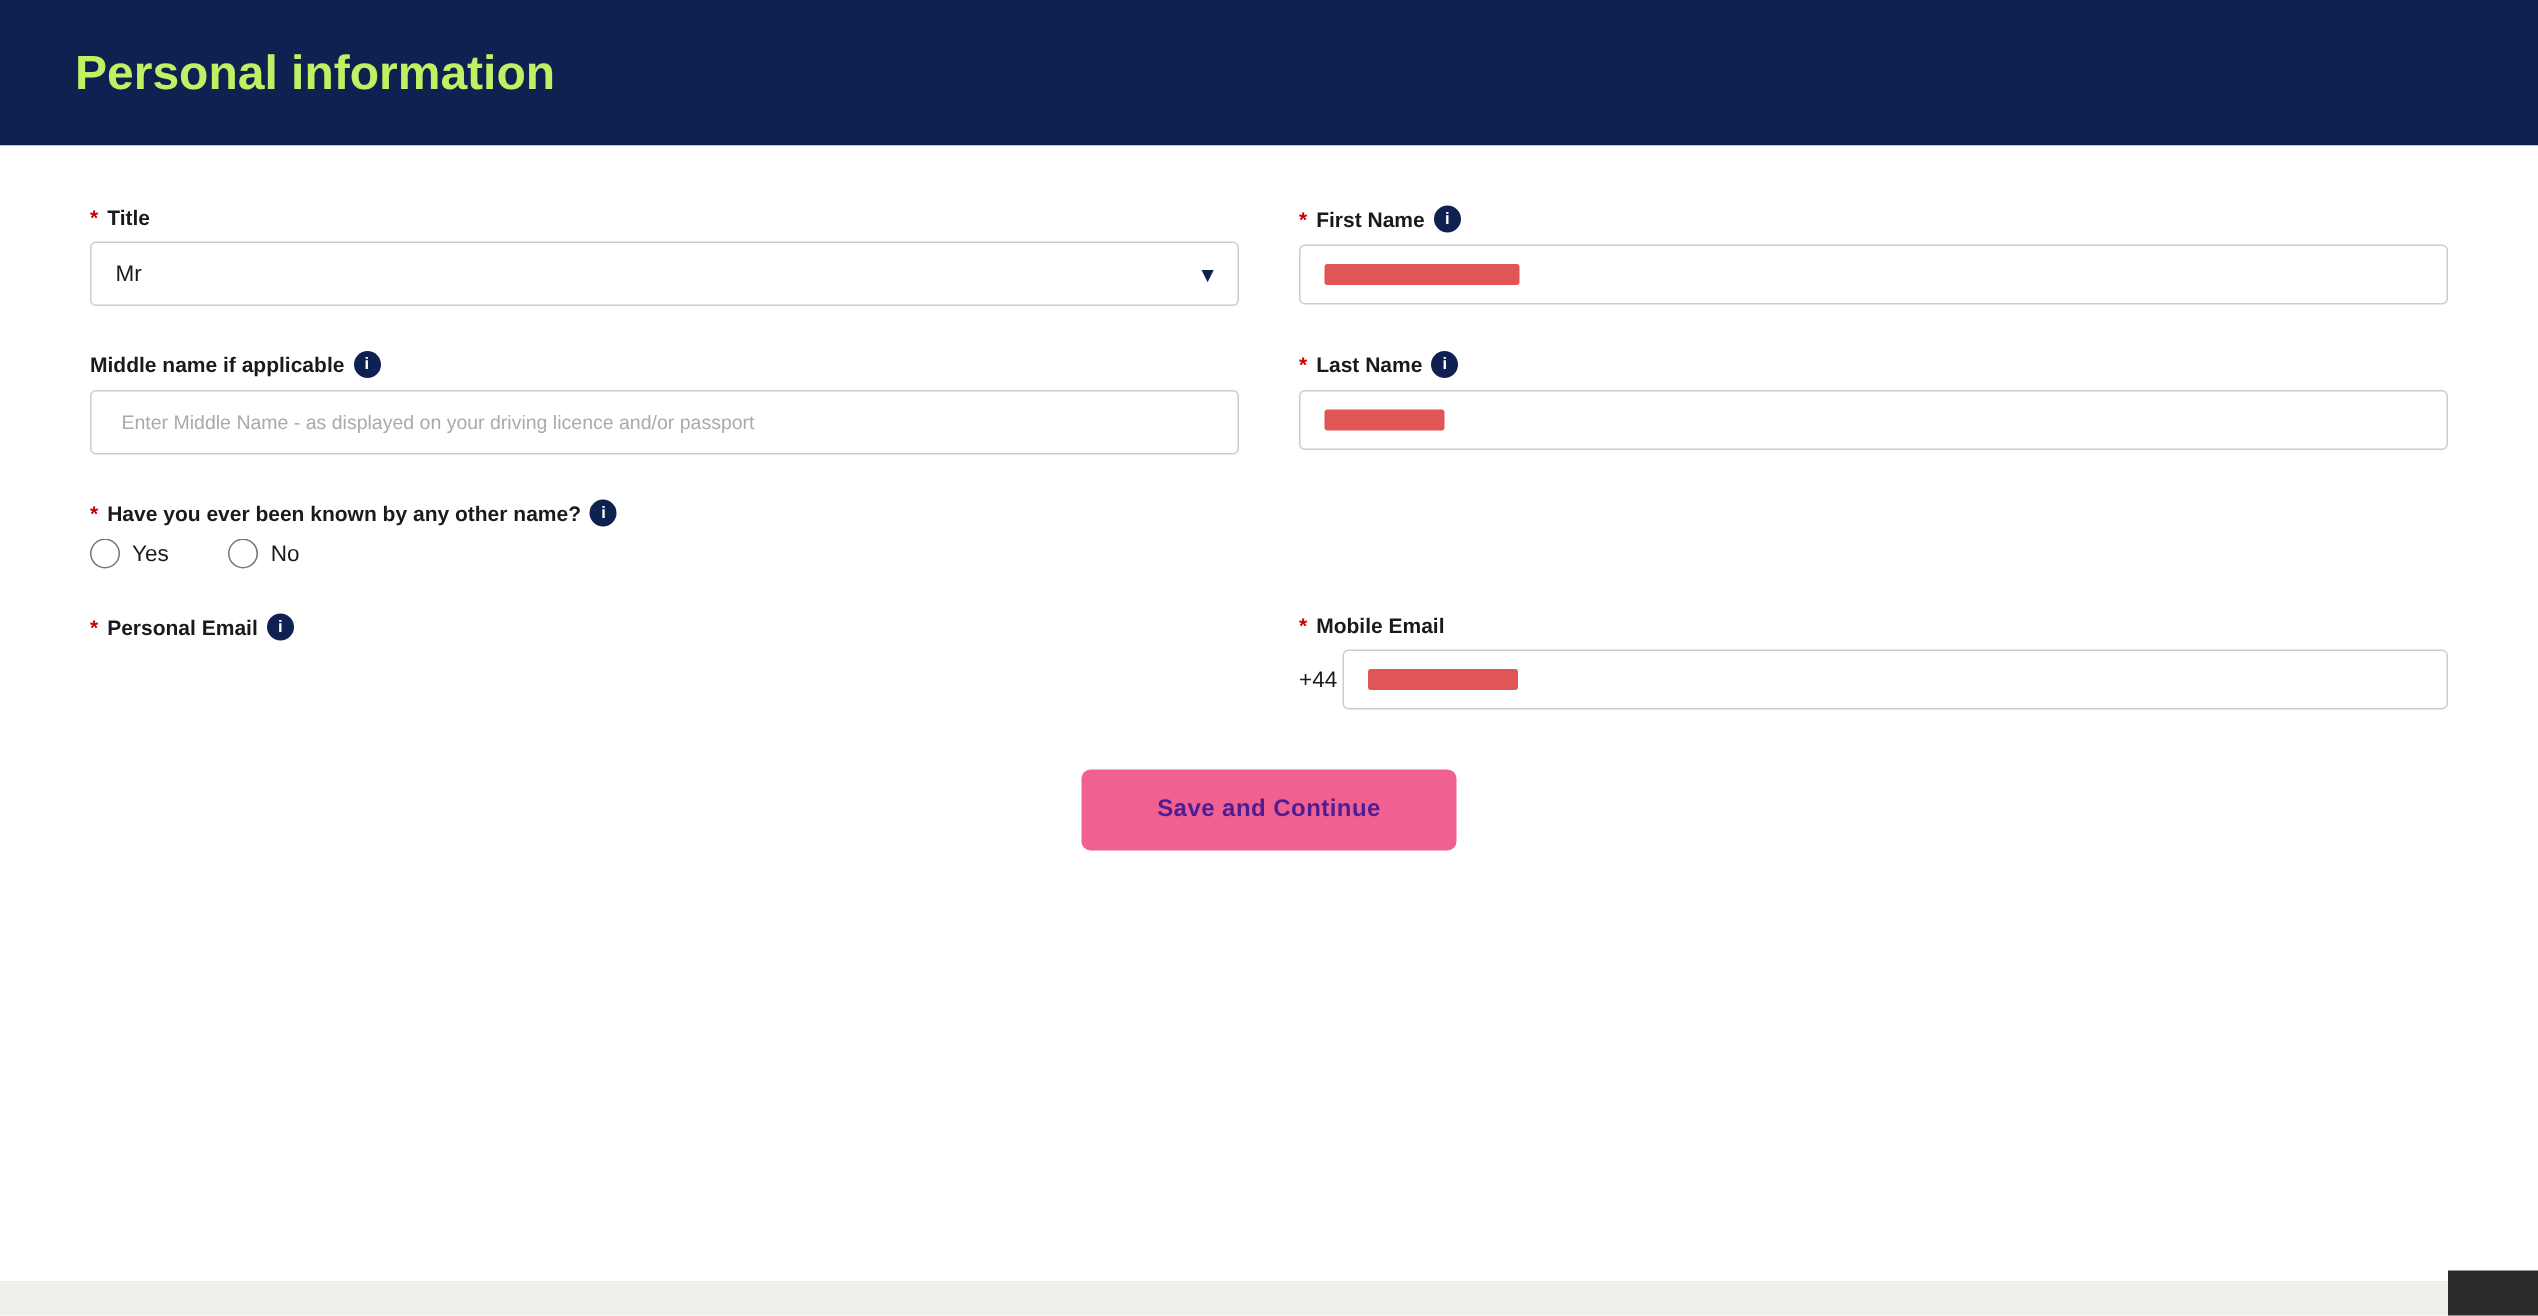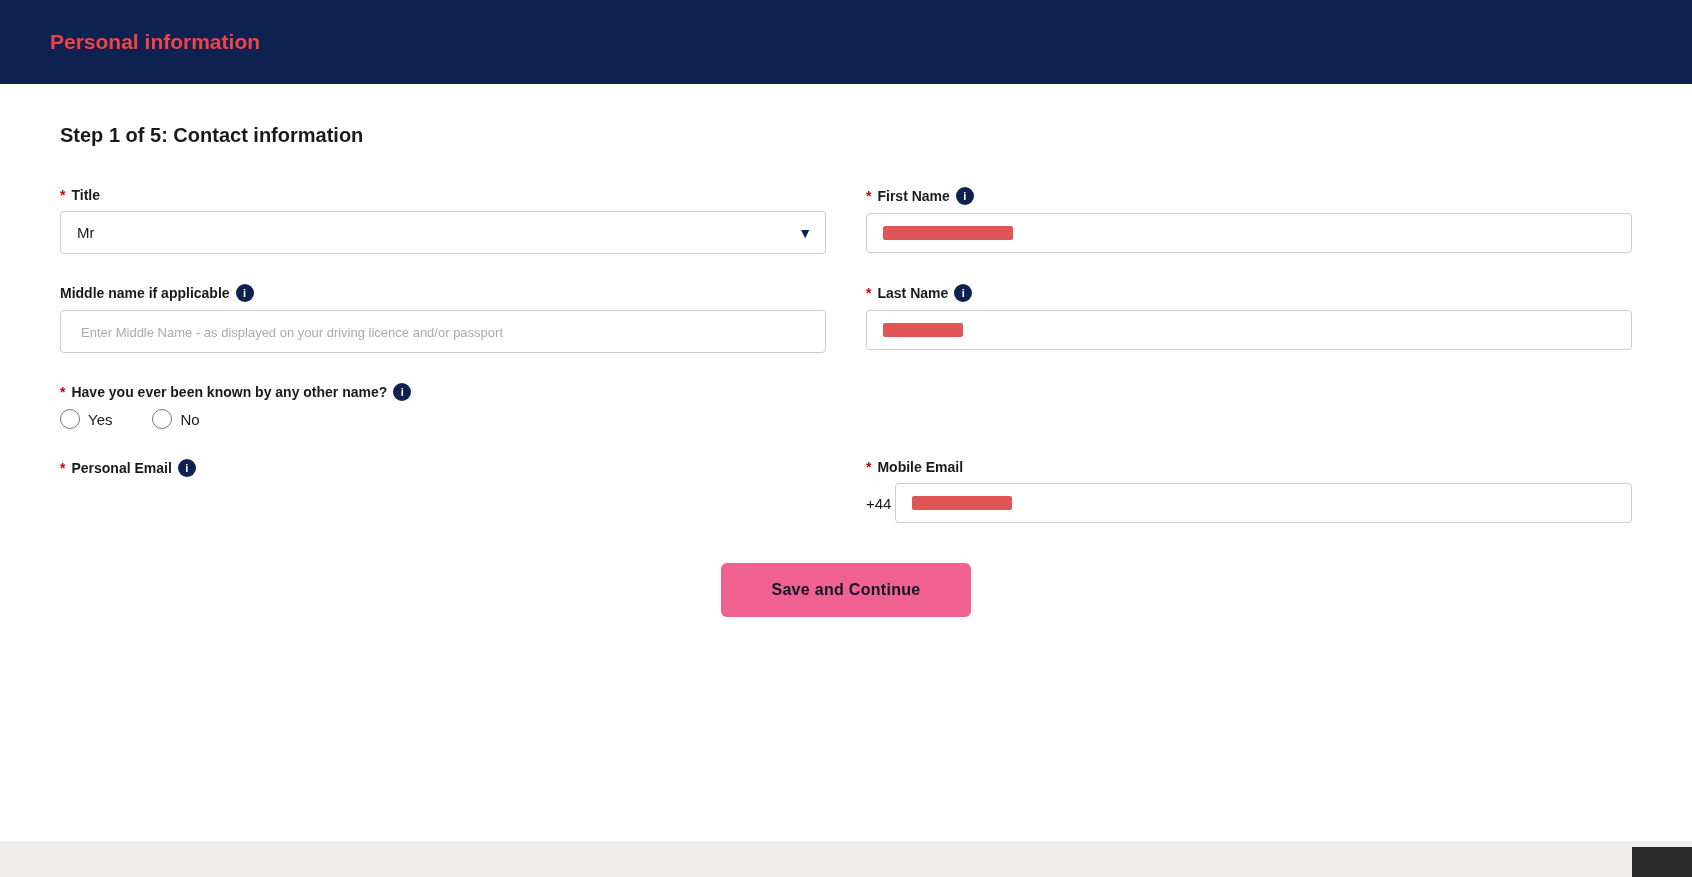--- a/index.html
+++ b/index.html
@@ -14,22 +14,22 @@
       min-height: 877px;
     }
 
     .page-header {
       background-color: #0f2150;
       padding: 30px 50px;
       width: 100%;
     }
 
     .page-header h1 {
-      color: #ef4444;
-      font-size: 21px;
+      color: #bef264;
+      font-size: 32px;
       font-weight: 700;
     }
 
     .page-content {
       background-color: #ffffff;
       margin: 0;
       padding: 40px 60px 60px 60px;
       min-height: calc(877px - 120px);
       position: relative;
     }
@@ -224,21 +224,21 @@
       color: #e05010;
       text-decoration: none;
       font-weight: 500;
     }
 
     .save-continue-btn {
       display: block;
       margin: 40px auto 0 auto;
       padding: 18px 50px;
       background-color: #f06090;
-      color: #0f172a;
+      color: #4c1d95;
       border: none;
       border-radius: 6px;
       font-size: 16px;
       font-weight: 600;
       cursor: pointer;
       letter-spacing: 0.3px;
     }
 
     .bottom-bar {
       position: fixed;
@@ -255,21 +255,20 @@
   </style>
 </head>
 <body>
 
 <div class="page-header">
   <h1>Personal information</h1>
 </div>
 
 <div class="page-content">
 
-  <div class="step-title">Step 1 of 5: Contact information</div>
 
   <div class="form-row">
 
     <div class="form-group">
       <label class="form-label">
         <span class="required-star">*</span>
         <span>Title</span>
       </label>
       <div class="select-wrapper">
         <select class="form-select">

